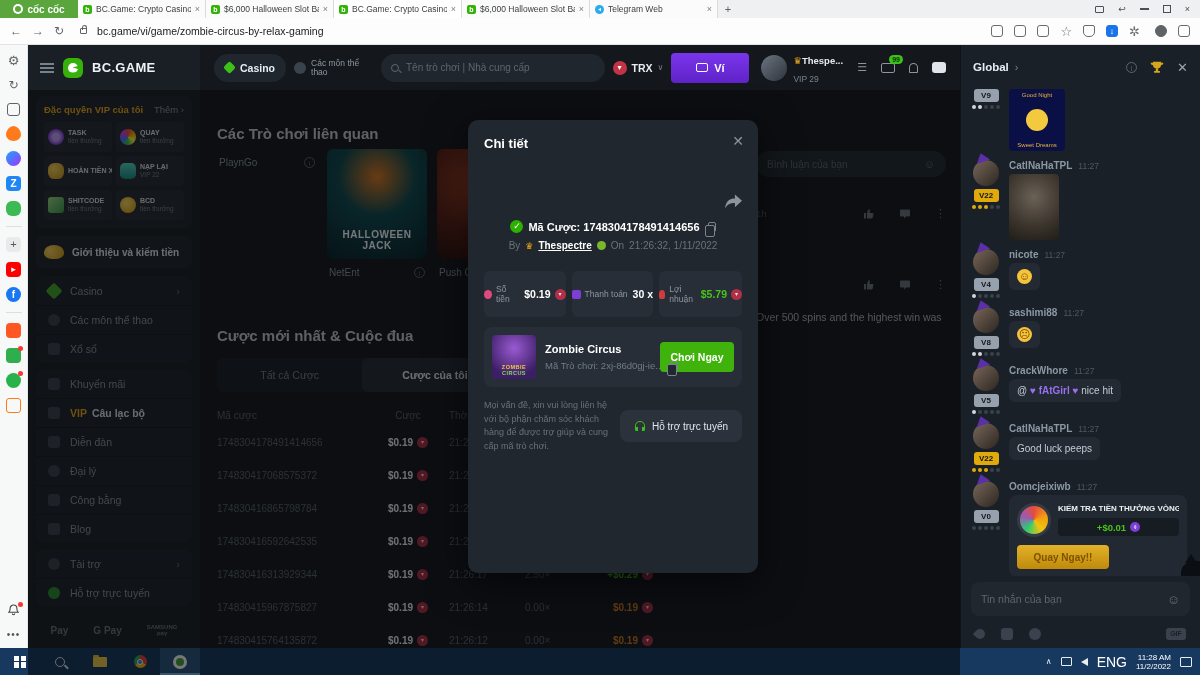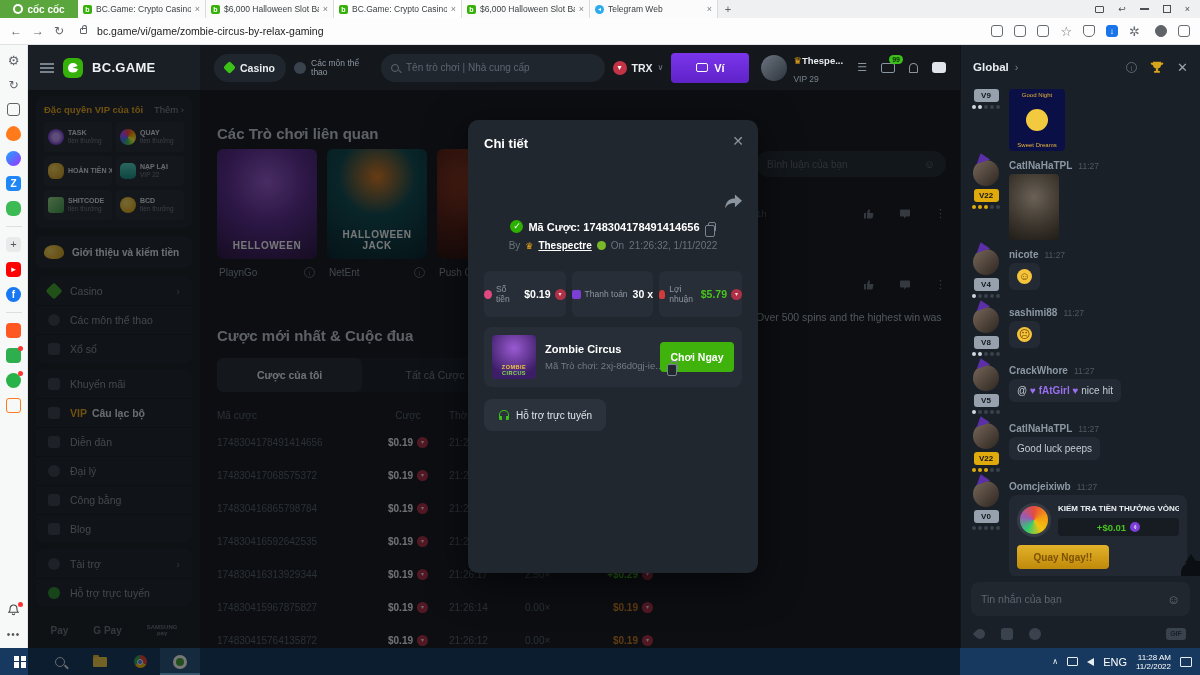--- a/index.html
+++ b/index.html
@@ -269,21 +269,21 @@
   .folder{width:14px;height:10px;background:#f7ce46;border-radius:1px;position:relative}
   .folder::before{content:"";position:absolute;top:-2px;left:0;width:6px;height:2px;background:#e8b42a;border-radius:1px 1px 0 0}
   .chrome{width:13px;height:13px;border-radius:50%;background:conic-gradient(#ea4335 0 33%,#fbbc05 33% 66%,#34a853 66% 100%);position:relative}
   .chrome::after{content:"";position:absolute;inset:3.5px;border-radius:50%;background:#4285f4;border:1px solid #fff}
   .cocico{width:14px;height:14px;border-radius:50%;background:#fff;position:relative}
   .cocico::after{content:"";position:absolute;inset:3px;border-radius:50%;background:#48a63a}
   .tright{margin-left:auto;display:flex;align-items:center;gap:9px;padding:0 8px}
   .tright .car{font-size:8px;color:#e8edf2}
   .neti{width:11px;height:9px;border:1.3px solid #e8edf2;border-radius:1px}
   .spk{width:0;height:0;border-top:4px solid transparent;border-bottom:4px solid transparent;border-right:7px solid #e8edf2}
-  .eng{font-size:11px}
+  .eng{font-size:14px}
   .clock{font-size:8px;line-height:9px;text-align:right}
   .notif{width:12px;height:10px;border:1.3px solid #e8edf2;border-radius:1px}
 </style>
 </head>
 <body>
 
 <div class="tabsbar">
   <div class="brand">
     <span class="brand-logo"></span>
     <span>cốc cốc</span>
@@ -529,23 +529,20 @@
             <span class="bellic"></span>
           </span>
         <span class="hic">
             <span class="chatic"></span>
           </span>
       </div>
 
       <div class="related">Các Trò chơi liên quan</div>
       <div class="cards">
         <div class="gcard">
-          <div class="gthumb g0">
-              <b>HELLOWEEN</b>
-            </div>
           <div class="prov">
               <span>PlaynGo</span>
               <span class="infoc">i</span>
             </div>
         </div>
         <div class="gcard">
           <div class="gthumb g1">
               <b>HALLOWEEN JACK</b>
             </div>
           <div class="prov">
@@ -590,22 +587,22 @@
               </svg>
             <span style="font-size:11px">⋮</span>
           </span>
         </div>
         <div class="snippet">Over 500 spins and the highest win was</div>
       </div>
 
       <div class="bets">
         <div class="bets-title">Cược mới nhất &amp; Cuộc đua</div>
         <div class="btabs">
+          <div class="btab">Tất cả Cược</div>
           <div class="btab active">Cược của tôi</div>
-          <div class="btab">Tất cả Cược</div>
           <div class="btab">Người</div>
         </div>
         <div class="thead">
           <span>Mã cược</span>
             <span class="c2">Cược</span>
             <span>Thời gian</span>
             <span></span>
             <span></span>
         </div>
         <div class="trow">
@@ -915,20 +912,21 @@
           <i class="t1">ZOMBIE</i>
           <i class="t2">CIRCUS</i>
         </div>
       <div class="mginfo">
         <b>Zombie Circus</b>
         <span class="codeline"><span>Mã Trò chơi:</span>&nbsp;<span>2xj-86d0gj-ie...</span><span class="cpy" style="margin-left:7px"></span></span>
       </div>
       <div class="playbtn">Chơi Ngay</div>
     </div>
     <div class="suprow">
+      <div class="suptext">Mọi vấn đề, xin vui lòng liên hệ với bộ phận chăm sóc khách hàng để được trợ giúp và cung cấp mã trò chơi.</div>
       <div class="supbtn">
         <svg width="12" height="11" viewBox="0 0 24 22">
             <path d="M12 0A10 10 0 0 0 2 10v7a3 3 0 0 0 3 3h3v-8H4v-2a8 8 0 0 1 16 0v2h-4v8h3a3 3 0 0 0 3-3v-7A10 10 0 0 0 12 0z" fill="#3bc117"></path>
           </svg>
         <span>Hỗ trợ trực tuyến</span>
       </div>
     </div>
   </div>
 </div>
 

